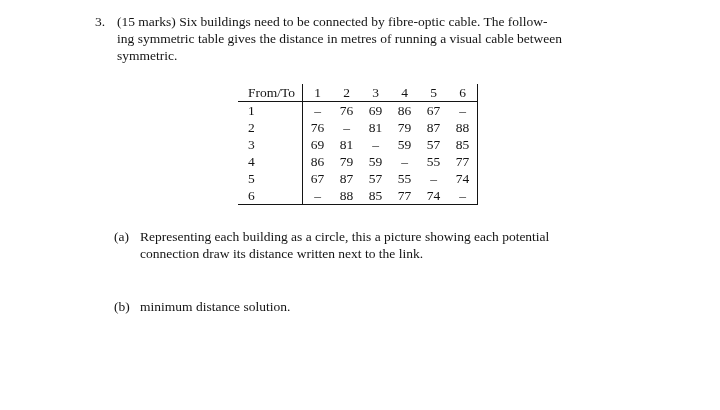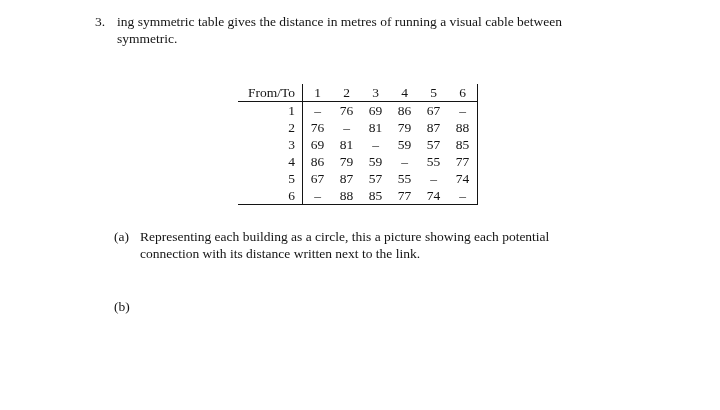--- a/index.html
+++ b/index.html
@@ -42,21 +42,21 @@
   table.dist th, table.dist td {
     font-weight: normal;
     font-size: 13.5px;
     height: 17px;
     padding: 0 6px;
     text-align: center;
     min-width: 17px;
     white-space: nowrap;
   }
   table.dist .rowlabel {
-    text-align: right;
+    text-align: left;
     border-right: 1px solid #141414;
     padding-right: 7px;
     padding-left: 10px;
   }
   table.dist thead th {
     border-bottom: 1px solid #141414;
   }
   table.dist .lastcol {
     border-right: 1px solid #141414;
   }
@@ -81,20 +81,21 @@
   .part-b { top: 298px; }
 </style>
 </head>
 <body>
 
 <div class="page">
 
   <div class="question">
     <span class="qnum">3.</span>
     <div class="qtext">
+      <div class="line">(15 marks) Six buildings need to be connected by fibre-optic cable. The follow-</div>
       <div class="line">ing symmetric table gives the distance in metres of running a visual cable between</div>
       <div class="line">symmetric.</div>
     </div>
   </div>
 
   <table class="dist">
     <thead>
       <tr>
         <th class="rowlabel">From/To</th>
         <th>1</th>
@@ -160,23 +161,24 @@
         <td>74</td>
         <td class="lastcol">–</td>
       </tr>
     </tbody>
   </table>
 
   <div class="part part-a">
     <span class="plabel">(a)</span>
     <div class="ptext">
       <div class="line">Representing each building as a circle, this a picture showing each potential</div>
-      <div class="line">connection with its distance written next to the link.</div>
+      <div class="line">connection draw its distance written next to the link.</div>
     </div>
   </div>
 
   <div class="part part-b">
     <span class="plabel">(b)</span>
     <div class="ptext">
+      <div class="line">minimum distance solution.</div>
     </div>
   </div>
 
 </div>
 
 </body></html>

